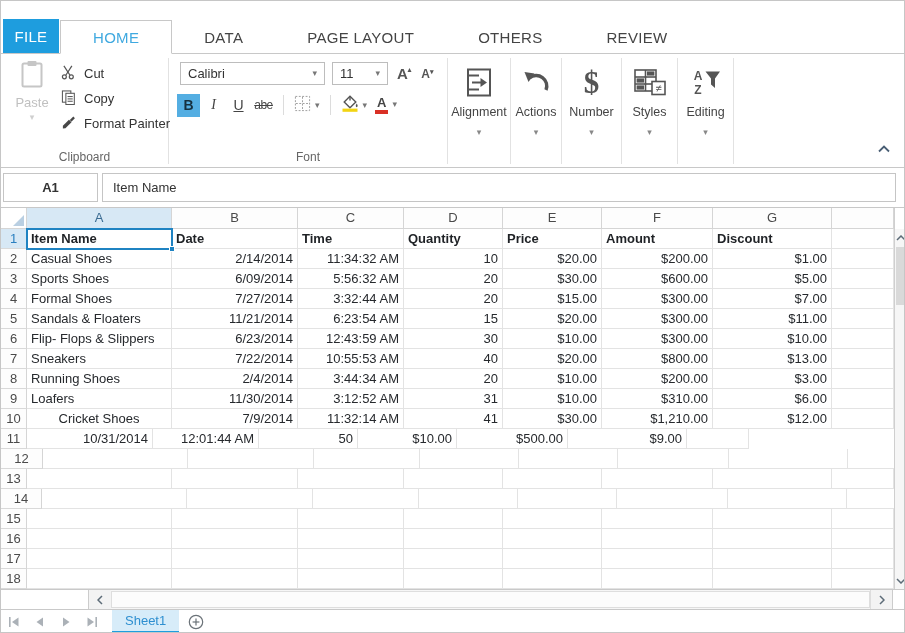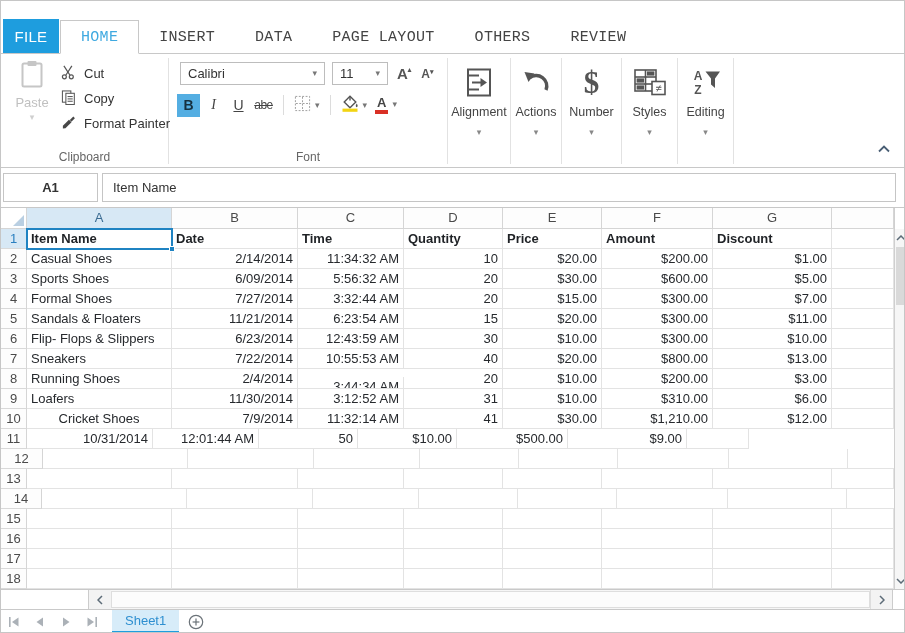--- a/index.html
+++ b/index.html
@@ -11,22 +11,22 @@
     font-family: "Liberation Sans", sans-serif; color:#333;
   }
   
   .tab-row { height: 53px; display:flex; align-items:flex-end; border-bottom:1px solid #c8c8c8; background:#fff; }
   .file-tab {
     margin-left:2px; width:56px; height:34px; background:var(--accent,#1e9dde);
     color:#fff; font-size:15px; display:flex; align-items:center; justify-content:center;
     letter-spacing:.3px; cursor:pointer;
   }
   .tab {
-    height:34px; padding:0 20px; display:flex; align-items:center; font-size:15px;
-    color:#444; letter-spacing:.3px; cursor:pointer; margin-bottom:-1px;font-family:Liberation Mono, monospace;
+    height:34px; padding:0 32px; display:flex; align-items:center; font-size:15px;
+    color:#444; letter-spacing:.3px; cursor:pointer; margin-bottom:-1px;
   }
   .tab.active {
     background:#fff; border:1px solid #c8c8c8; border-bottom:1px solid #fff;
     color:var(--activetab,#3fa9e0); z-index:2; margin-left:1px;
   }
   
   .ribbon-body { height:114px; display:flex; border-bottom:1px solid #c8c8c8; position:relative; background:#fff; }
   .vdiv { width:1px; background:#e2e2e2; margin:4px 0 3px; }
   .rgroup { position:relative; }
   .glabel { position:absolute; bottom:3px; left:0; right:0; text-align:center; font-size:12px; color:#666; }
@@ -110,21 +110,20 @@
   .add-sheet { width:34px; display:flex; align-items:center; justify-content:center; cursor:pointer; }
 </style>
 </head>
 <body>
 
 <div id="app">
 
   <div class="tab-row">
     <div class="file-tab">FILE</div>
     <div class="tab active">HOME</div>
-    <div class="tab">INSERT</div>
     <div class="tab">DATA</div>
     <div class="tab">PAGE LAYOUT</div>
     <div class="tab">OTHERS</div>
     <div class="tab">REVIEW</div>
   </div>
 
   <div class="ribbon-body">
 
     <div class="rgroup clipboard">
       <div class="paste-btn">
@@ -394,21 +393,21 @@
           <div class="g-cell g-data right" style="width: 99px;">40</div>
           <div class="g-cell g-data right" style="width: 99px;">$20.00</div>
           <div class="g-cell g-data right" style="width: 111px;">$800.00</div>
           <div class="g-cell g-data right" style="width: 119px;">$13.00</div>
           <div class="g-cell g-data right" style="width: 62px;"></div>
         </div>
         <div class="g-row">
           <div class="g-cell g-rowhead" style="width: 26px;">8</div>
           <div class="g-cell g-data left" style="width: 145px;">Running Shoes</div>
           <div class="g-cell g-data right" style="width: 126px;">2/4/2014</div>
-          <div class="g-cell g-data right" style="width: 106px; margin-top: 8px;">3:44:34 AM</div>
+          <div class="g-cell g-data right" style="width: 106px;">3:44:34 AM</div>
           <div class="g-cell g-data right" style="width: 99px;">20</div>
           <div class="g-cell g-data right" style="width: 99px;">$10.00</div>
           <div class="g-cell g-data right" style="width: 111px;">$200.00</div>
           <div class="g-cell g-data right" style="width: 119px;">$3.00</div>
           <div class="g-cell g-data right" style="width: 62px;"></div>
         </div>
         <div class="g-row">
           <div class="g-cell g-rowhead" style="width: 26px;">9</div>
           <div class="g-cell g-data left" style="width: 145px;">Loafers</div>
           <div class="g-cell g-data right" style="width: 126px;">11/30/2014</div>

